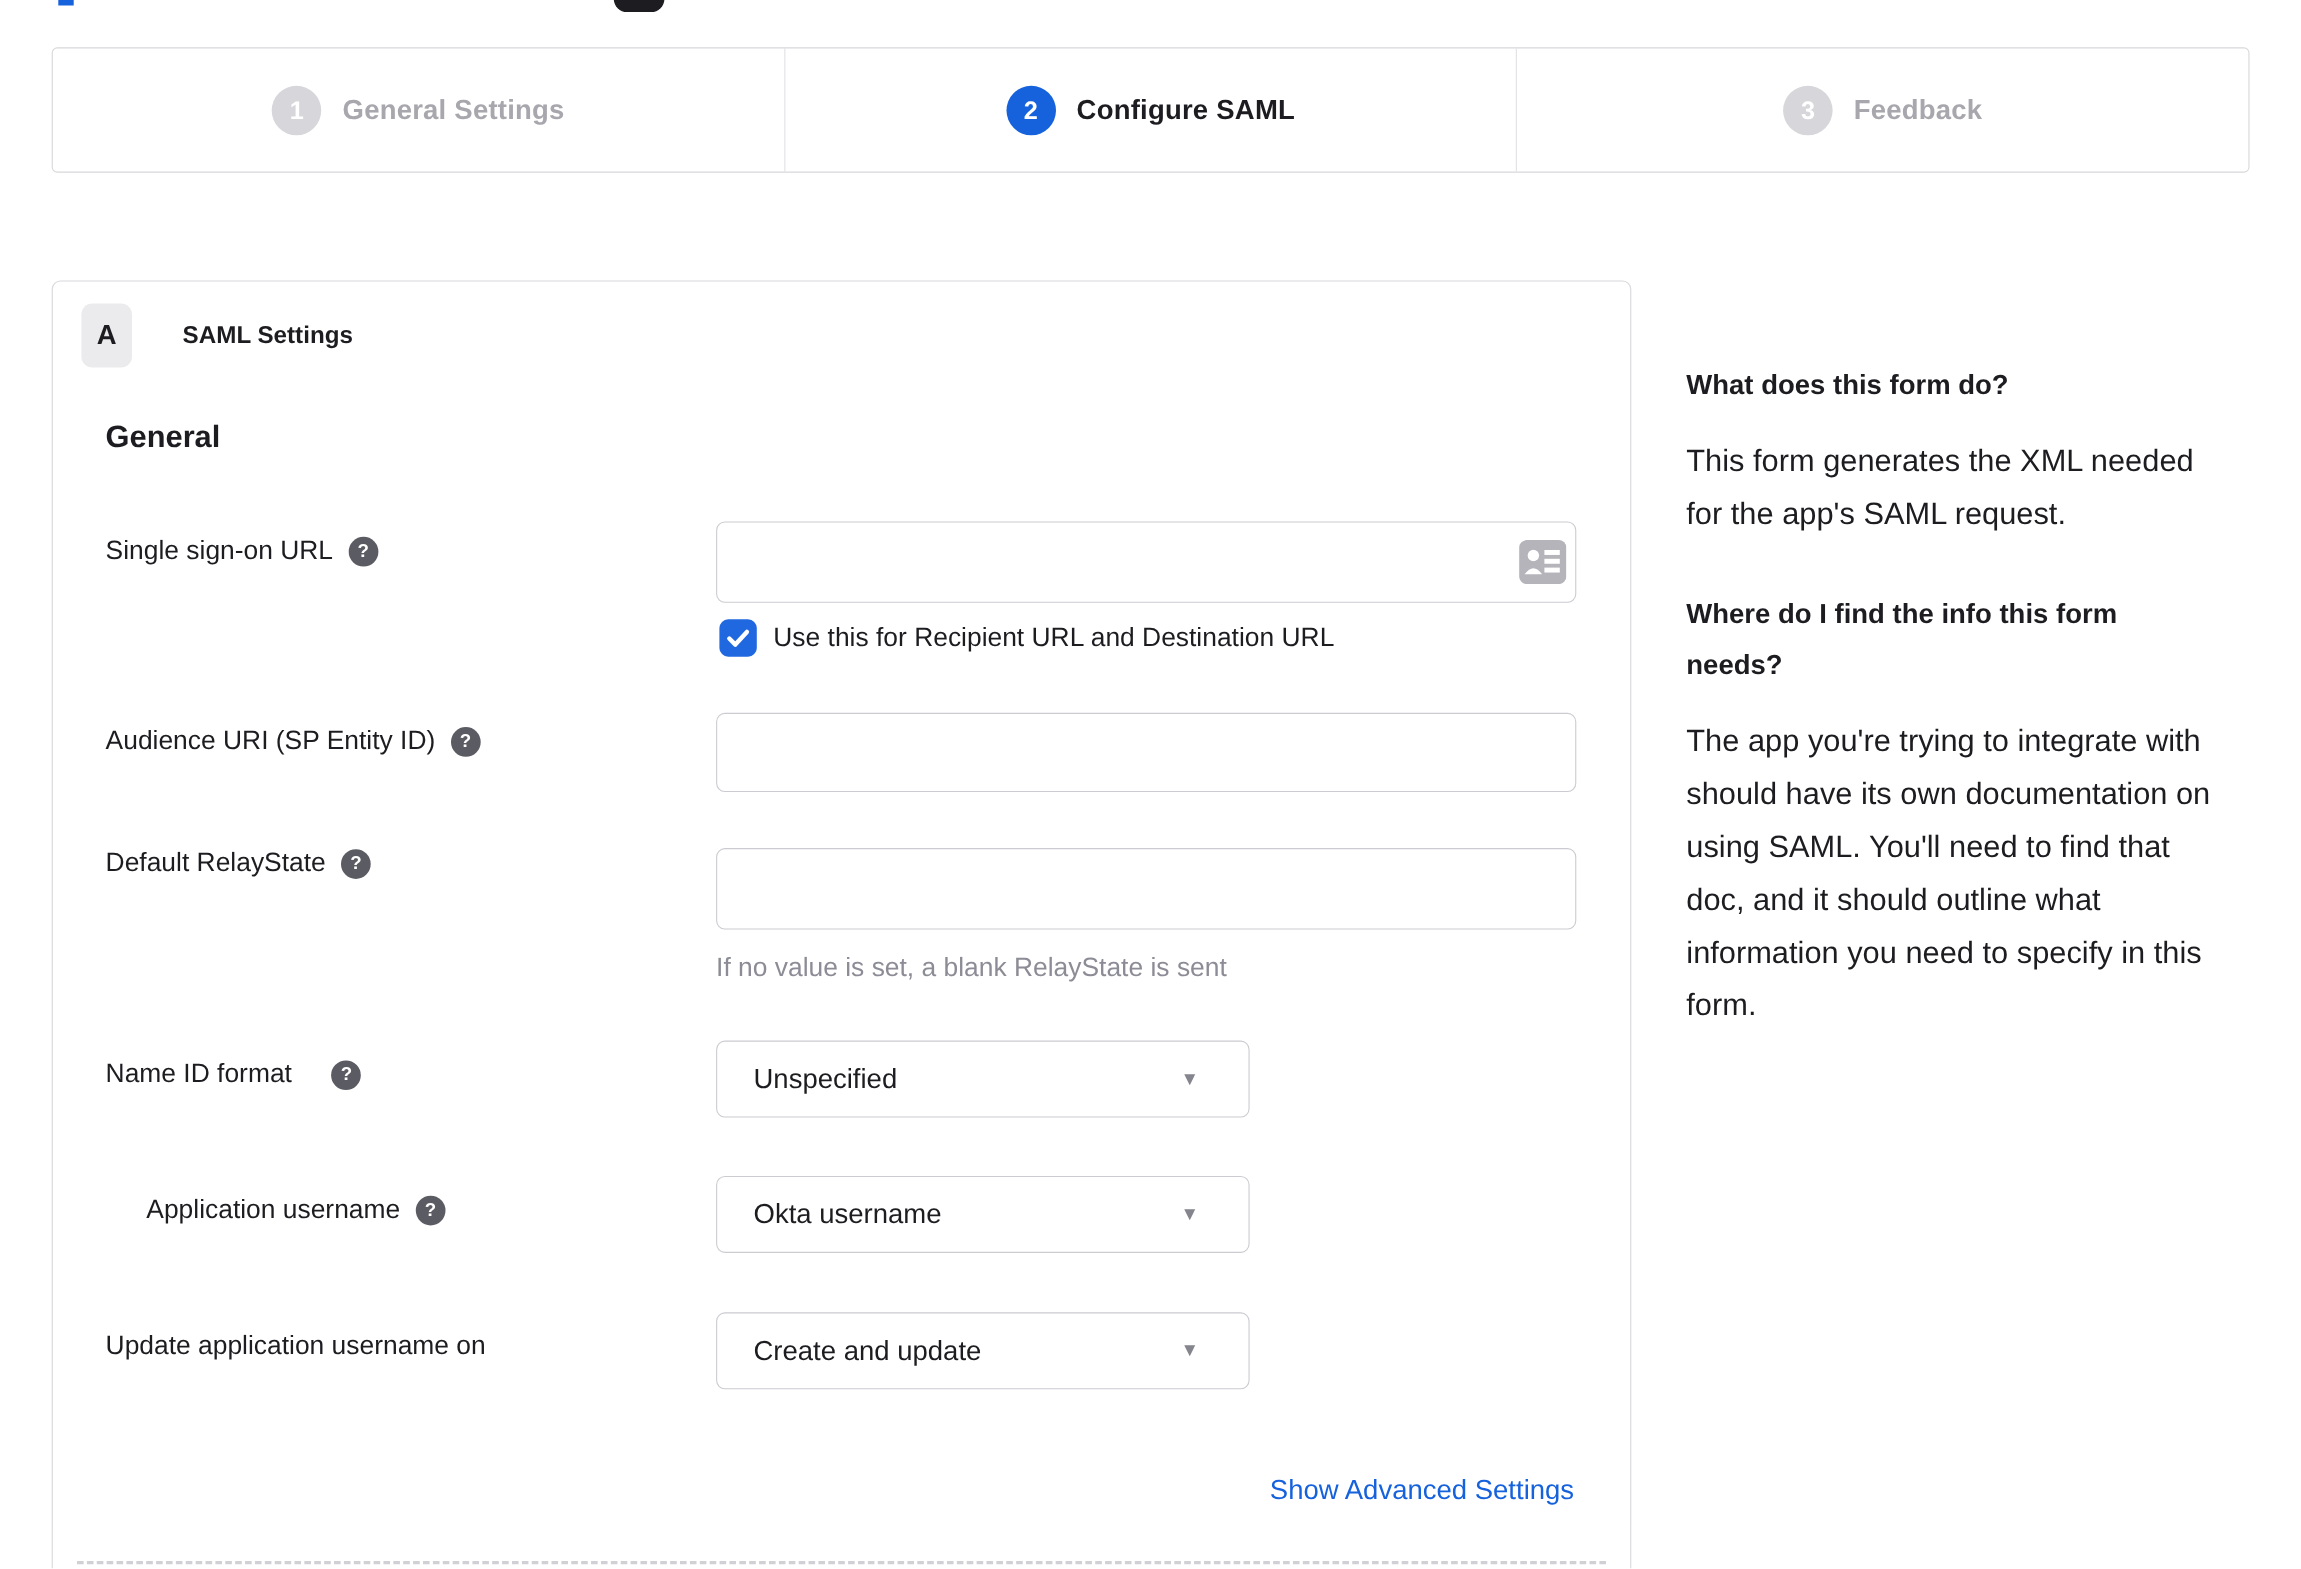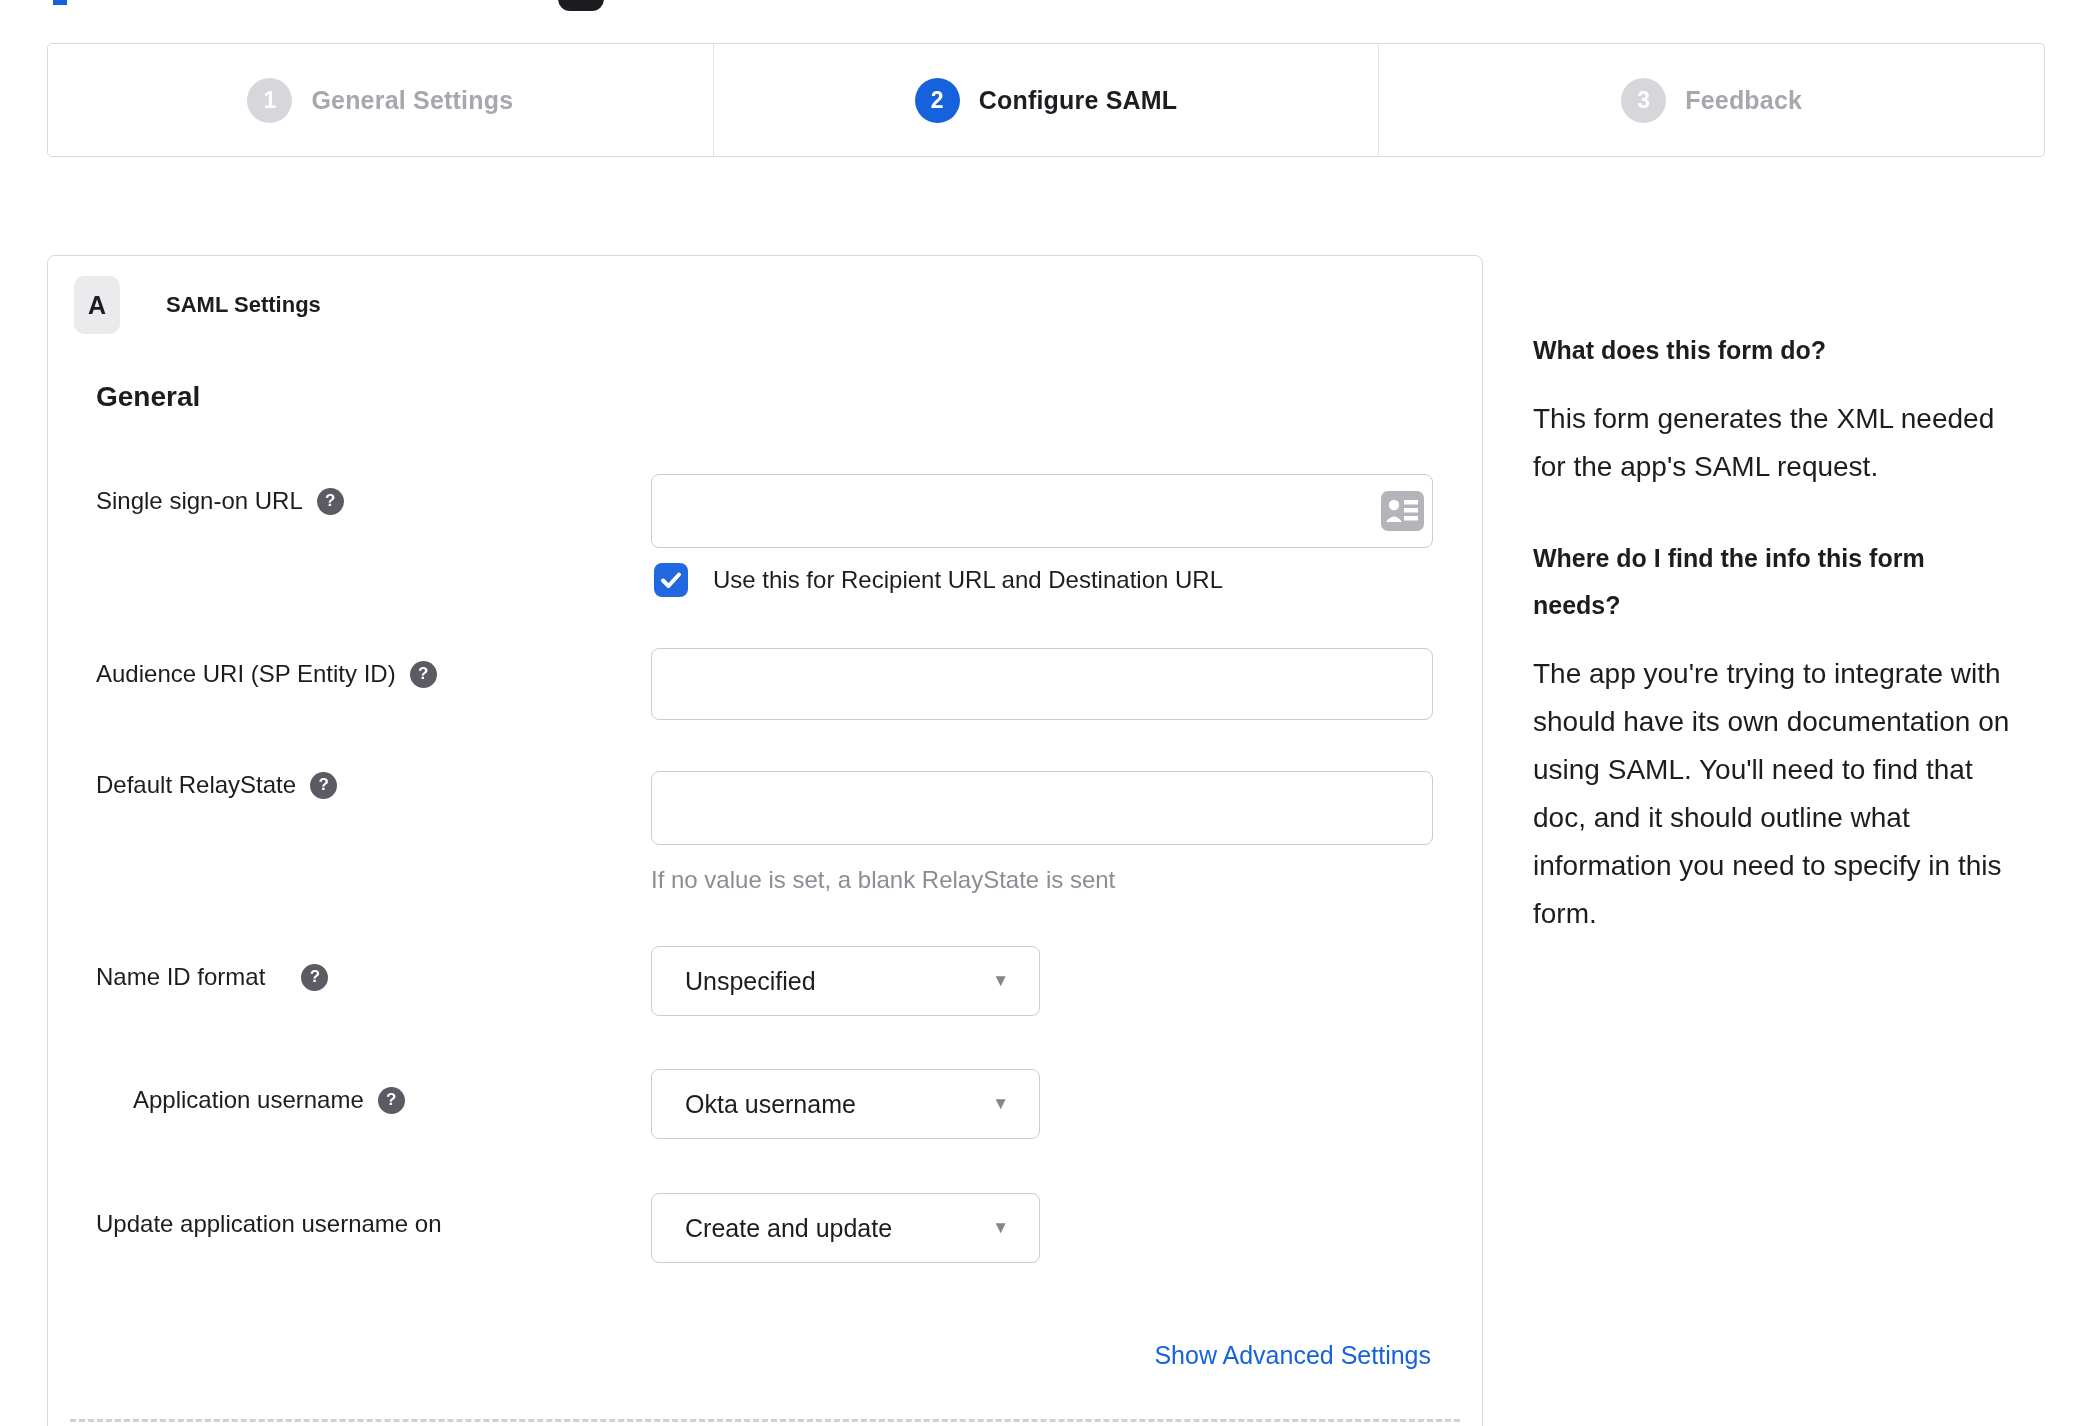--- a/index.html
+++ b/index.html
@@ -39,28 +39,28 @@
 
   .field-label{position:absolute;left:48px;font-size:24px;color:var(--ink);display:flex;align-items:center;gap:14px;}
   .help-dot{width:27px;height:27px;border-radius:50%;background:var(--help-gray);color:#fff;font-size:17px;font-weight:bold;display:flex;align-items:center;justify-content:center;flex:0 0 auto;}
 
   .text-input{position:absolute;left:603px;width:782px;height:74px;border:1.5px solid var(--input-border);border-radius:8px;background:#fff;font-size:24px;padding:0 60px 0 20px;color:var(--ink);outline:none;}
   .input-wrap{position:absolute;left:603px;width:782px;}
   .input-wrap .text-input{position:absolute;left:0;top:0;}
 
   .card-icon{position:absolute;right:9px;top:17px;width:43px;height:40px;cursor:pointer;}
 
-  .checkbox-row{position:absolute;left:606px;top:307px;display:flex;align-items:center;gap:25px;}
+  .checkbox-row{position:absolute;left:606px;top:307px;display:flex;align-items:center;gap:15px;}
   .checkbox{width:34px;height:34px;border-radius:8px;background:#2068df;display:flex;align-items:center;justify-content:center;cursor:pointer;}
   .checkbox svg{display:block;}
   .checkbox-label{font-size:24px;color:var(--ink);}
 
   .helper-text{position:absolute;left:603px;font-size:24px;color:var(--helper);}
 
-  .select{position:absolute;left:603px;width:389px;height:70px;border:1.5px solid var(--input-border);border-radius:8px;background:#fff;display:flex;align-items:center;padding:0 30px 0 33px;cursor:pointer;}
+  .select{position:absolute;left:603px;width:485px;height:70px;border:1.5px solid var(--input-border);border-radius:8px;background:#fff;display:flex;align-items:center;padding:0 45px 0 33px;cursor:pointer;}
   .select-value{font-size:25px;color:var(--ink);flex:1;}
   .select-arrow{font-size:17px;color:#85858d;}
 
   .advanced-link{position:absolute;right:51px;top:1085px;font-size:25px;color:var(--blue);text-decoration:none;font-weight:500;cursor:pointer;}
 
   .dashed-divider{position:absolute;left:22px;right:22px;top:1163px;border-top:3px dashed #d0d0d5;}
 
   
   .sidebar{position:absolute;left:1533px;top:327px;width:488px;}
   .sb-heading{font-size:25px;font-weight:bold;line-height:47px;white-space:pre-line;color:var(--ink);}

